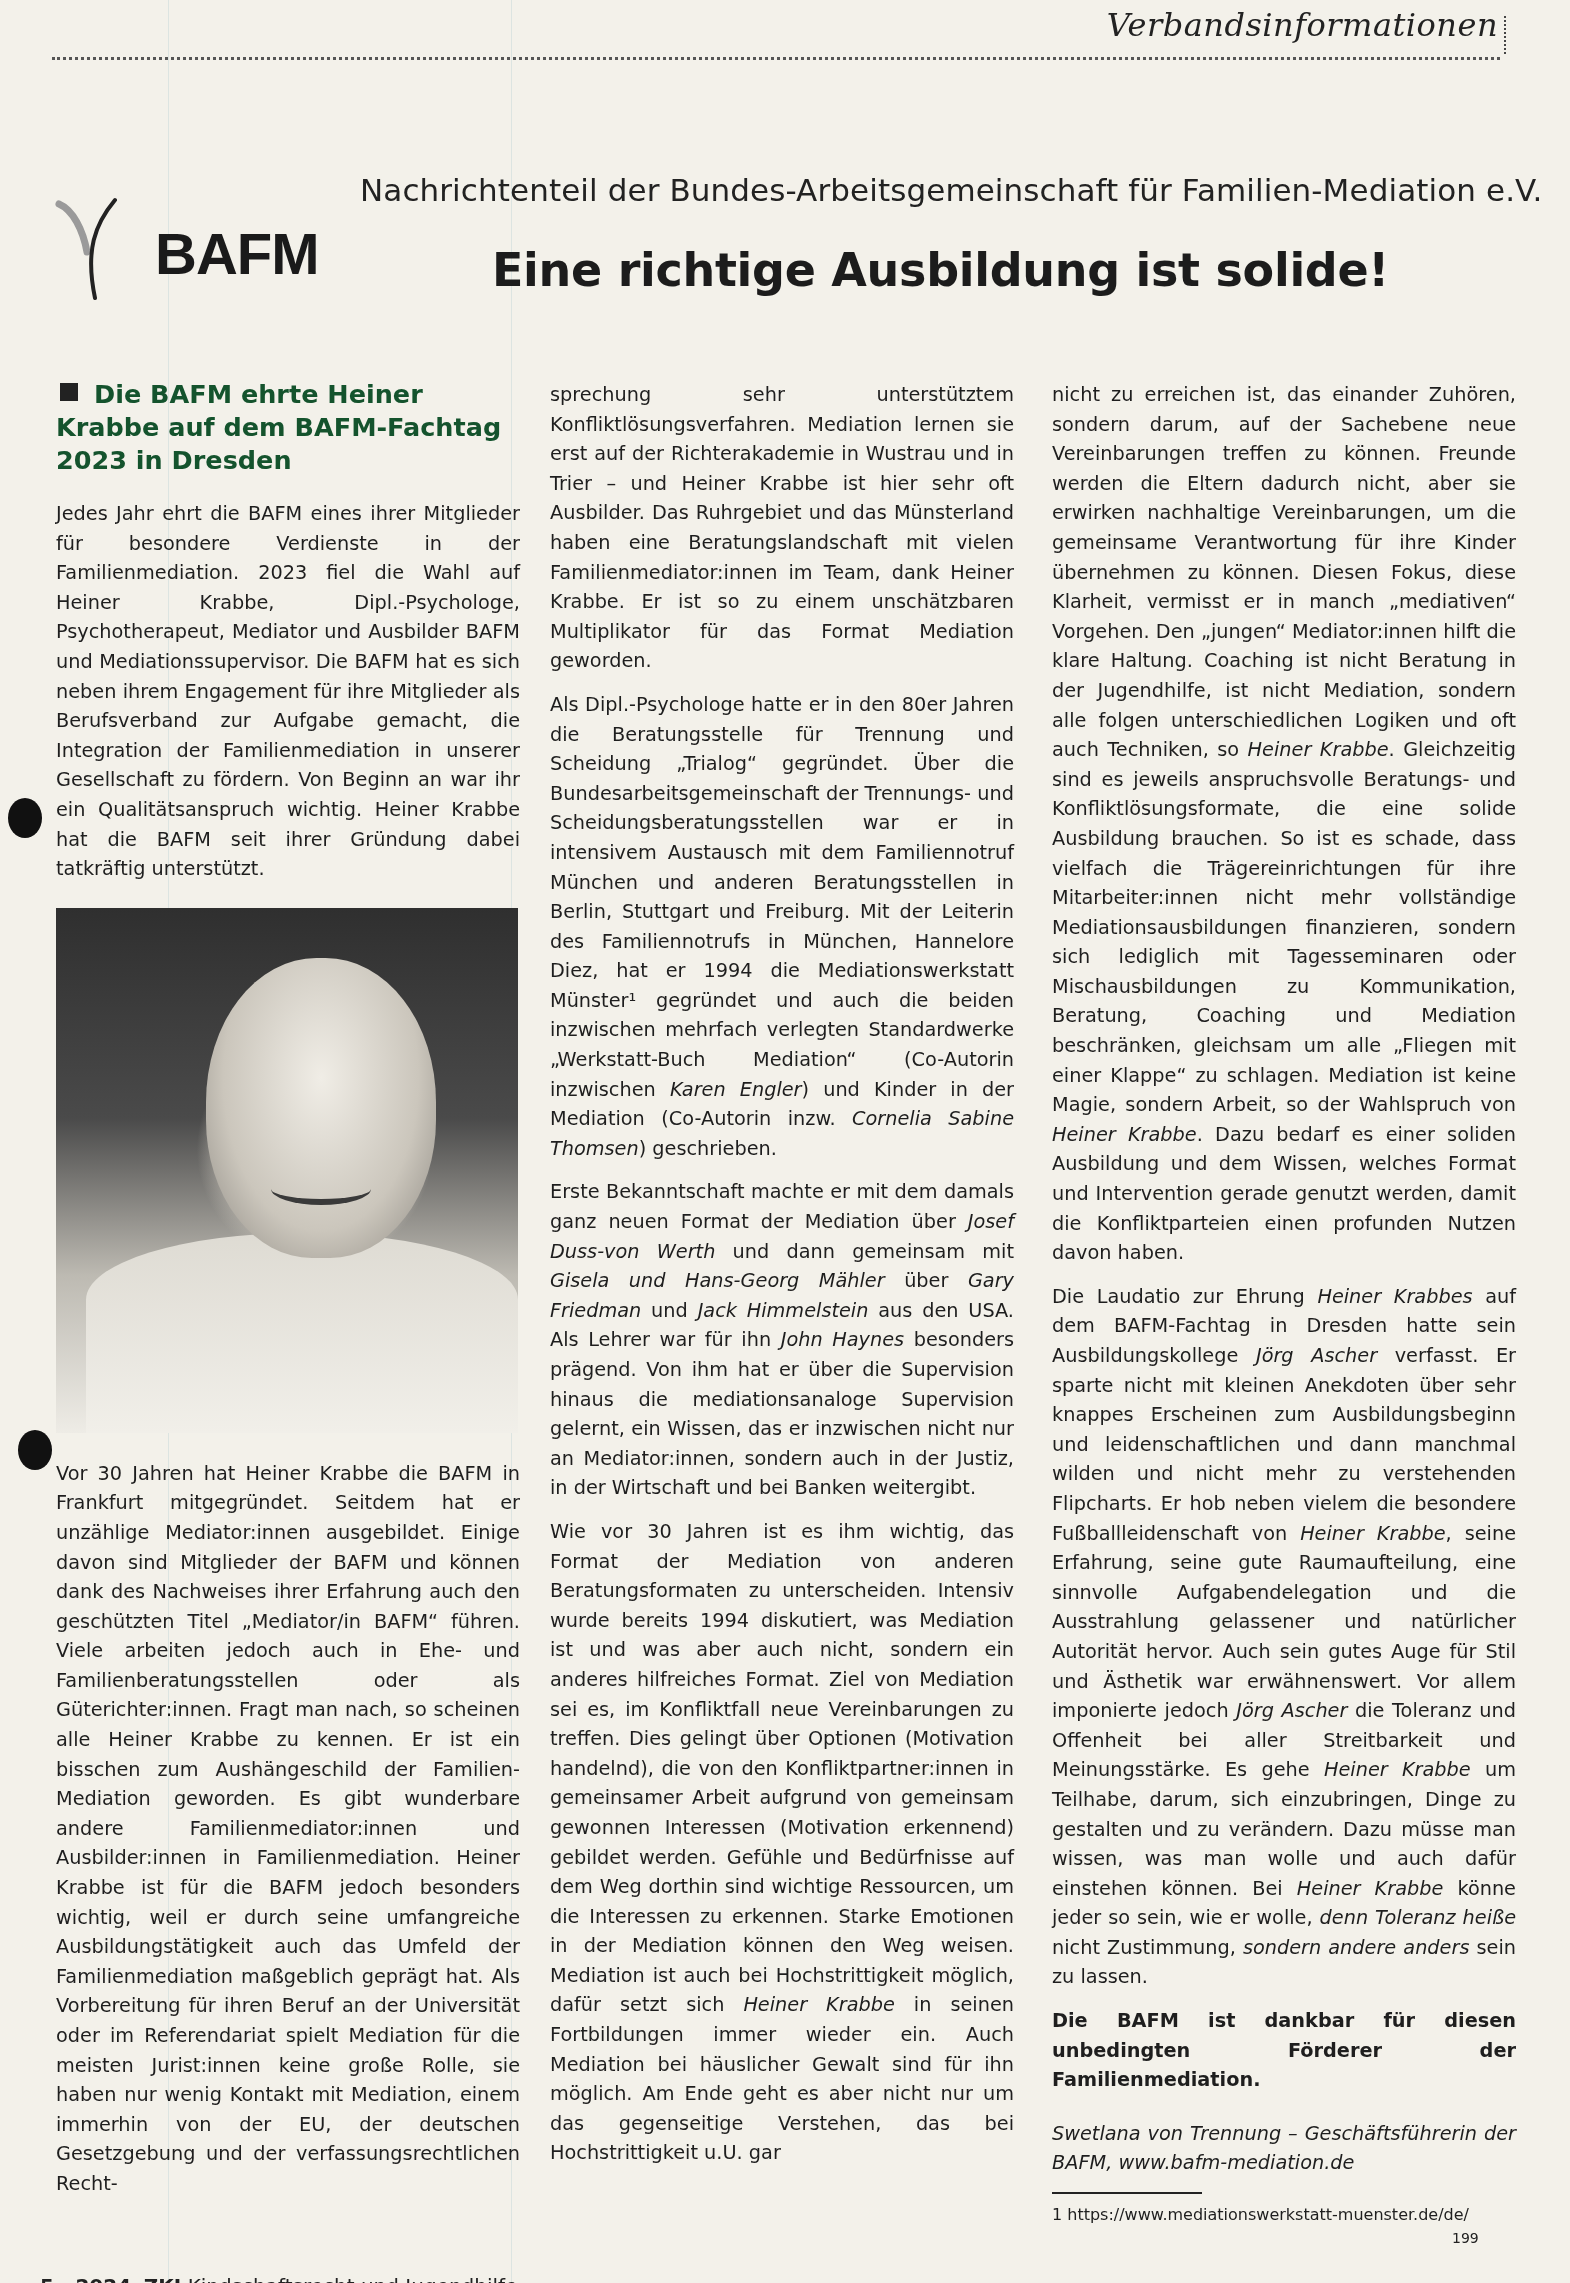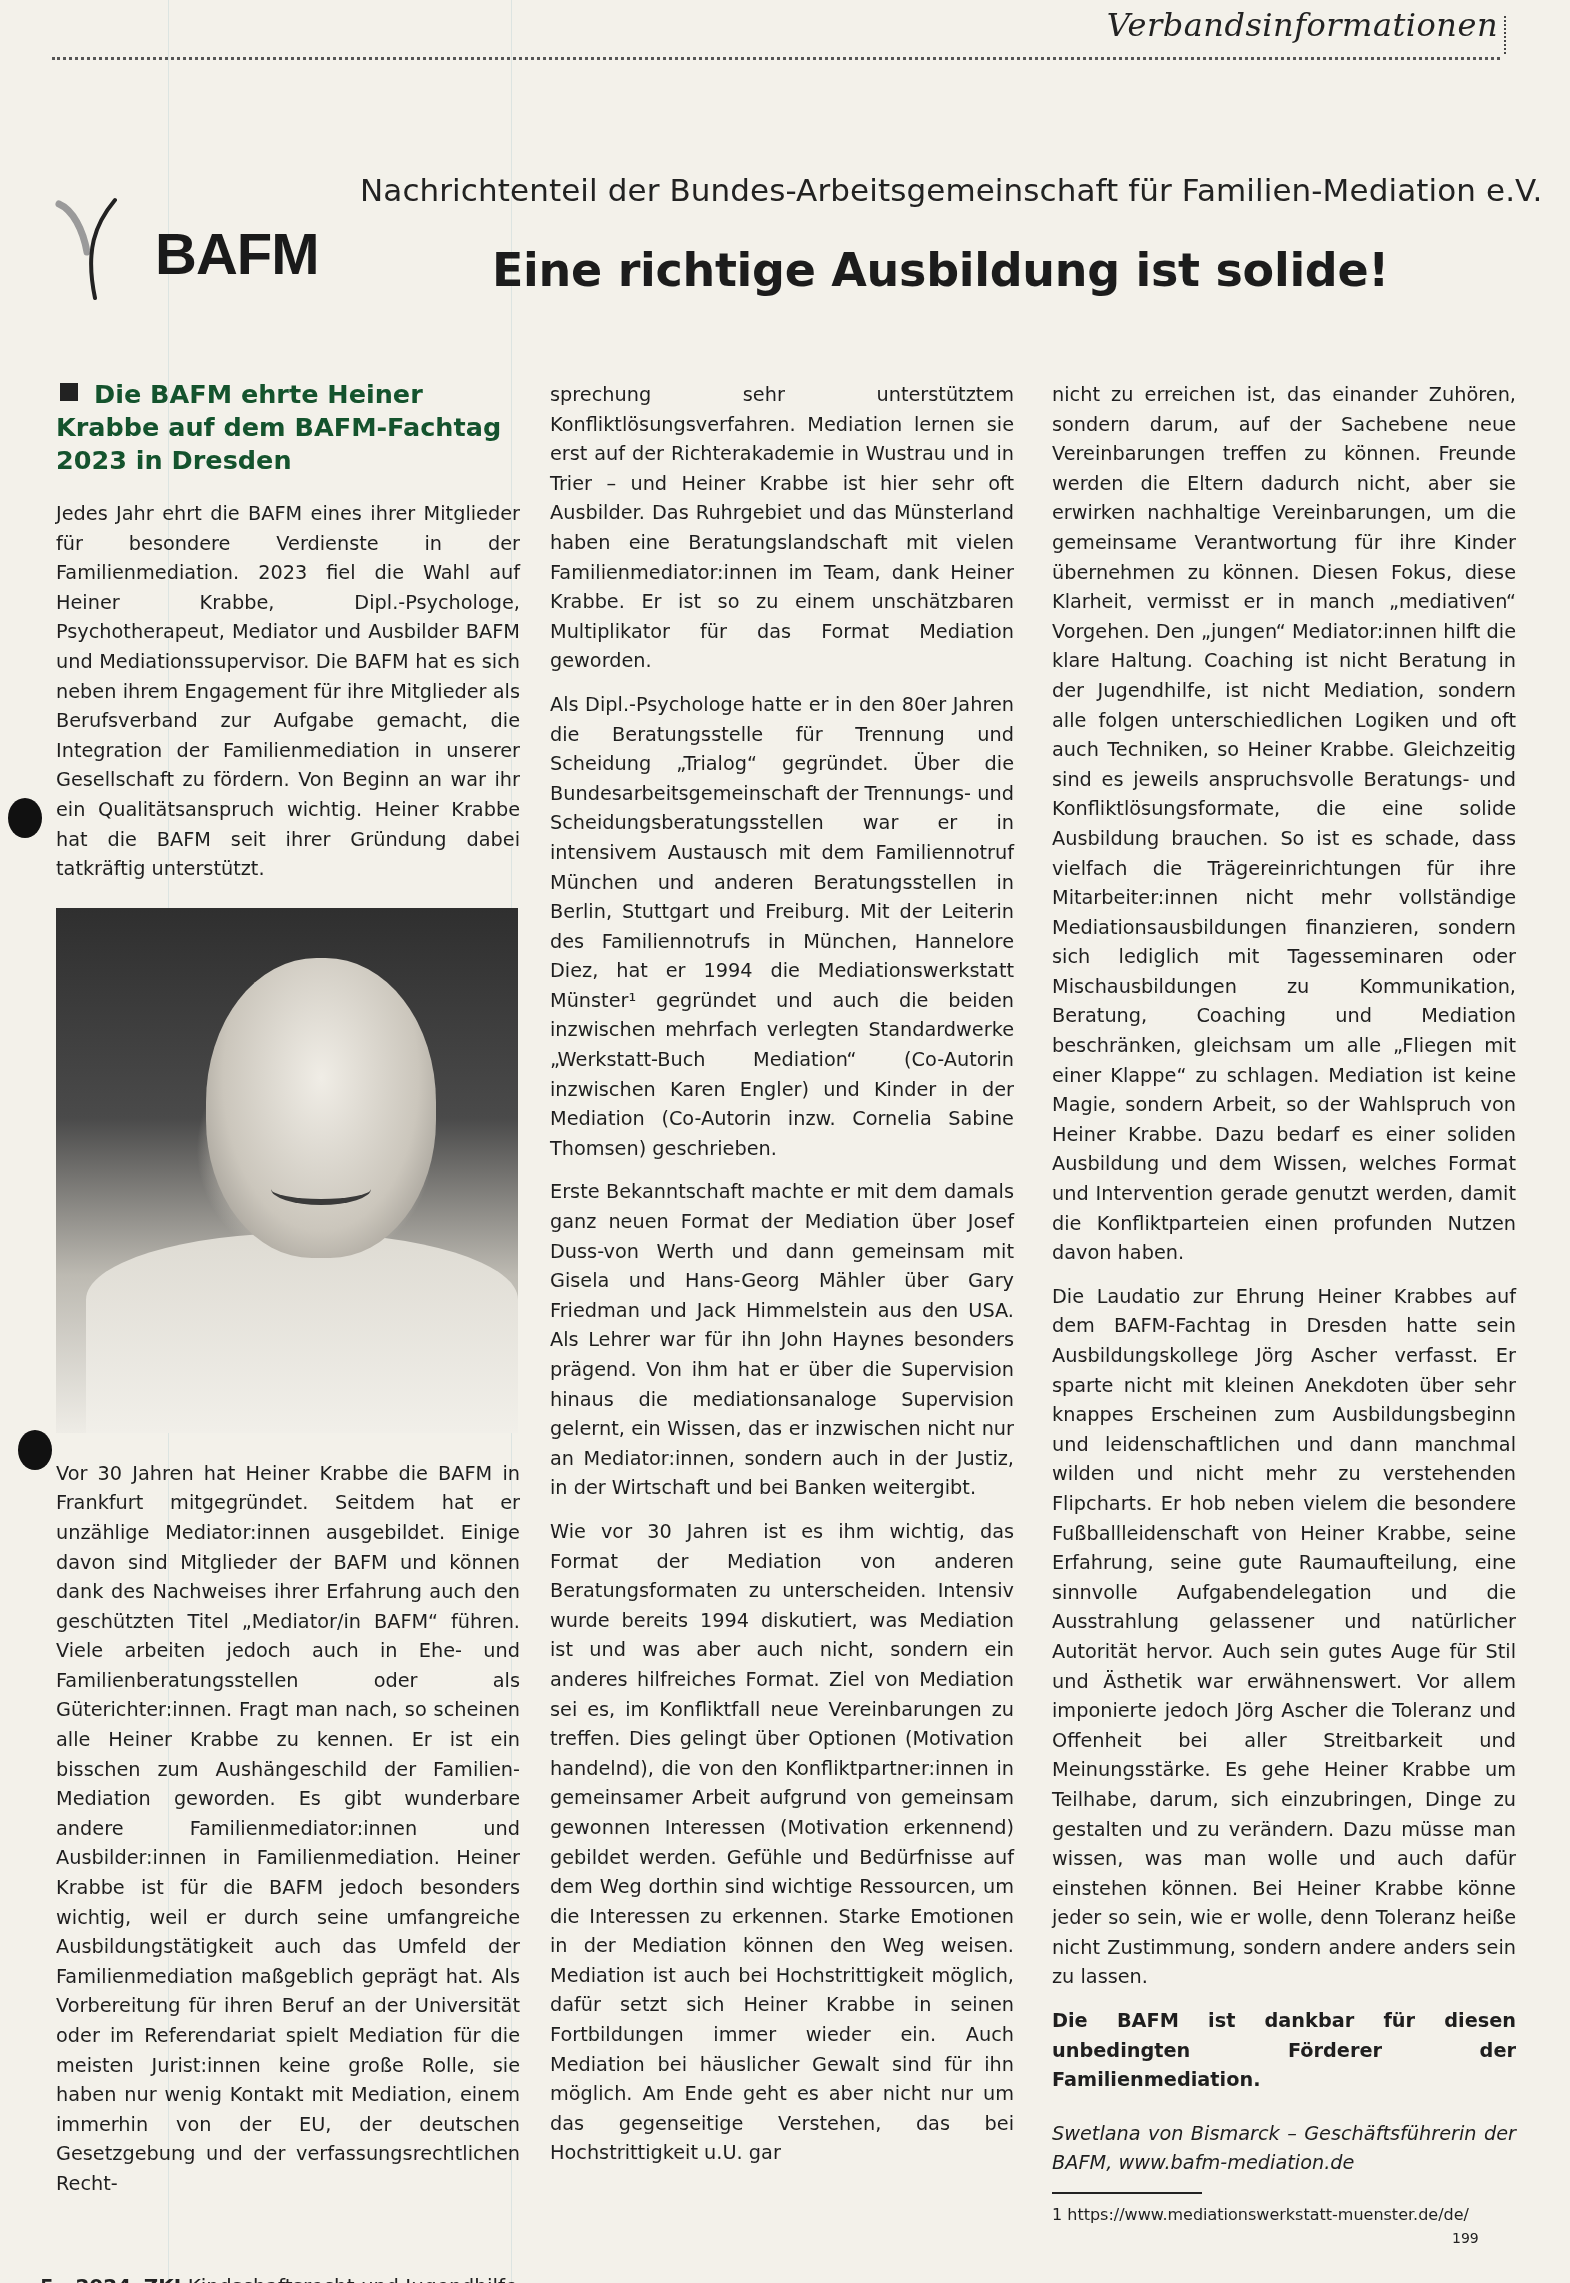--- a/index.html
+++ b/index.html
@@ -38,21 +38,21 @@
   .main-title {
     position: absolute; left: 492px; top: 243px;
     font-size: 46px; font-weight: bold; color: #1c1c1c; letter-spacing: -0.3px;
   }
   .col {
     position: absolute; top: 378px; width: 464px;
     font-size: 19.3px; line-height: 29.6px;
     text-align: justify; hyphens: manual;
   }
   .col p { margin: 0 0 14px 0; }
-  .col .it { }
+  .col .it { font-style: italic; }
   .col1 { left: 56px; }
   .col2 { left: 550px; top: 380px; }
   .col3 { left: 1052px; top: 380px; }
   .article-heading {
     font-size: 25.5px; line-height: 33px; font-weight: bold; color: #14532d;
     margin: 0 0 22px 0; text-align: left;
   }
   .article-heading .sq {
     display: inline-block; width: 18px; height: 18px; background: #222;
     margin: 0 16px 0 4px; vertical-align: 2px;
@@ -134,21 +134,21 @@
   <p><span>sprechung sehr unterstütztem Konfliktlösungsverfahren. Mediation lernen sie erst auf der Richterakademie in Wustrau und in Trier – und Heiner Krabbe ist hier sehr oft Ausbilder. Das Ruhrgebiet und das Münsterland haben eine Beratungslandschaft mit vielen Familienmediator:innen im Team, dank Heiner Krabbe. Er ist so zu einem unschätzbaren Multiplikator für das Format Mediation geworden.</span></p>
   <p><span>Als Dipl.-Psychologe hatte er in den 80er Jahren die Beratungsstelle für Trennung und Scheidung „Trialog“ gegründet. Über die Bundesarbeitsgemeinschaft der Trennungs- und Scheidungsberatungsstellen war er in intensivem Austausch mit dem Familiennotruf München und anderen Beratungsstellen in Berlin, Stuttgart und Freiburg. Mit der Leiterin des Familiennotrufs in München, Hannelore Diez, hat er 1994 die Mediationswerkstatt Münster¹ gegründet und auch die beiden inzwischen mehrfach verlegten Standardwerke „Werkstatt-Buch Mediation“ (Co-Autorin inzwischen </span><span class="it">Karen Engler</span><span>) und Kinder in der Mediation (Co-Autorin inzw. </span><span class="it">Cornelia Sabine Thomsen</span><span>) geschrieben.</span></p>
   <p><span>Erste Bekanntschaft machte er mit dem damals ganz neuen Format der Mediation über </span><span class="it">Josef Duss-von Werth</span><span> und dann gemeinsam mit </span><span class="it">Gisela und Hans-Georg Mähler</span><span> über </span><span class="it">Gary Friedman</span><span> und </span><span class="it">Jack Himmelstein</span><span> aus den USA. Als Lehrer war für ihn </span><span class="it">John Haynes</span><span> besonders prägend. Von ihm hat er über die Supervision hinaus die mediationsanaloge Supervision gelernt, ein Wissen, das er inzwischen nicht nur an Mediator:innen, sondern auch in der Justiz, in der Wirtschaft und bei Banken weitergibt.</span></p>
   <p><span>Wie vor 30 Jahren ist es ihm wichtig, das Format der Mediation von anderen Beratungsformaten zu unterscheiden. Intensiv wurde bereits 1994 diskutiert, was Mediation ist und was aber auch nicht, sondern ein anderes hilfreiches Format. Ziel von Mediation sei es, im Konfliktfall neue Vereinbarungen zu treffen. Dies gelingt über Optionen (Motivation handelnd), die von den Konfliktpartner:innen in gemeinsamer Arbeit aufgrund von gemeinsam gewonnen Interessen (Motivation erkennend) gebildet werden. Gefühle und Bedürfnisse auf dem Weg dorthin sind wichtige Ressourcen, um die Interessen zu erkennen. Starke Emotionen in der Mediation können den Weg weisen. Mediation ist auch bei Hochstrittigkeit möglich, dafür setzt sich </span><span class="it">Heiner Krabbe</span><span> in seinen Fortbildungen immer wieder ein. Auch Mediation bei häuslicher Gewalt sind für ihn möglich. Am Ende geht es aber nicht nur um das gegenseitige Verstehen, das bei Hochstrittigkeit u.U. gar</span></p>
 </div>
 
 <div class="col col3">
   <p><span>nicht zu erreichen ist, das einander Zuhören, sondern darum, auf der Sachebene neue Vereinbarungen treffen zu können. Freunde werden die Eltern dadurch nicht, aber sie erwirken nachhaltige Vereinbarungen, um die gemeinsame Verantwortung für ihre Kinder übernehmen zu können. Diesen Fokus, diese Klarheit, vermisst er in manch „mediativen“ Vorgehen. Den „jungen“ Mediator:innen hilft die klare Haltung. Coaching ist nicht Beratung in der Jugendhilfe, ist nicht Mediation, sondern alle folgen unterschiedlichen Logiken und oft auch Techniken, so </span><span class="it">Heiner Krabbe</span><span>. Gleichzeitig sind es jeweils anspruchsvolle Beratungs- und Konfliktlösungsformate, die eine solide Ausbildung brauchen. So ist es schade, dass vielfach die Trägereinrichtungen für ihre Mitarbeiter:innen nicht mehr vollständige Mediationsausbildungen finanzieren, sondern sich lediglich mit Tagesseminaren oder Mischausbildungen zu Kommunikation, Beratung, Coaching und Mediation beschränken, gleichsam um alle „Fliegen mit einer Klappe“ zu schlagen. Mediation ist keine Magie, sondern Arbeit, so der Wahlspruch von </span><span class="it">Heiner Krabbe</span><span>. Dazu bedarf es einer soliden Ausbildung und dem Wissen, welches Format und Intervention gerade genutzt werden, damit die Konfliktparteien einen profunden Nutzen davon haben.</span></p>
   <p><span>Die Laudatio zur Ehrung </span><span class="it">Heiner Krabbes</span><span> auf dem BAFM-Fachtag in Dresden hatte sein Ausbildungskollege </span><span class="it">Jörg Ascher</span><span> verfasst. Er sparte nicht mit kleinen Anekdoten über sehr knappes Erscheinen zum Ausbildungsbeginn und leidenschaftlichen und dann manchmal wilden und nicht mehr zu verstehenden Flipcharts. Er hob neben vielem die besondere Fußballleidenschaft von </span><span class="it">Heiner Krabbe</span><span>, seine Erfahrung, seine gute Raumaufteilung, eine sinnvolle Aufgabendelegation und die Ausstrahlung gelassener und natürlicher Autorität hervor. Auch sein gutes Auge für Stil und Ästhetik war erwähnenswert. Vor allem imponierte jedoch </span><span class="it">Jörg Ascher</span><span> die Toleranz und Offenheit bei aller Streitbarkeit und Meinungsstärke. Es gehe </span><span class="it">Heiner Krabbe</span><span> um Teilhabe, darum, sich einzubringen, Dinge zu gestalten und zu verändern. Dazu müsse man wissen, was man wolle und auch dafür einstehen können. Bei </span><span class="it">Heiner Krabbe</span><span> könne jeder so sein, wie er wolle, </span><span class="it">denn Toleranz heiße</span><span> nicht Zustimmung, </span><span class="it">sondern andere anders</span><span> sein zu lassen.</span></p>
   <p class="closing">Die BAFM ist dankbar für diesen unbedingten Förderer der Familienmediation.</p>
-  <p class="signature">Swetlana von Bismarck – Geschäftsführerin der BAFM, www.bafm-mediation.de</p>
+  <p class="signature">Swetlana von Trennung – Geschäftsführerin der BAFM, www.bafm-mediation.de</p>
   <div class="fn-rule"></div>
   <p class="footnote">1  https://www.mediationswerkstatt-muenster.de/de/</p>
 </div>
 
 <div class="footer-left">
   <b>5 · 2024</b>&nbsp;&nbsp;<b>ZKJ</b>
   <span>Kindschaftsrecht und Jugendhilfe</span>
 </div>
 <div class="footer-right">199</div>
 

